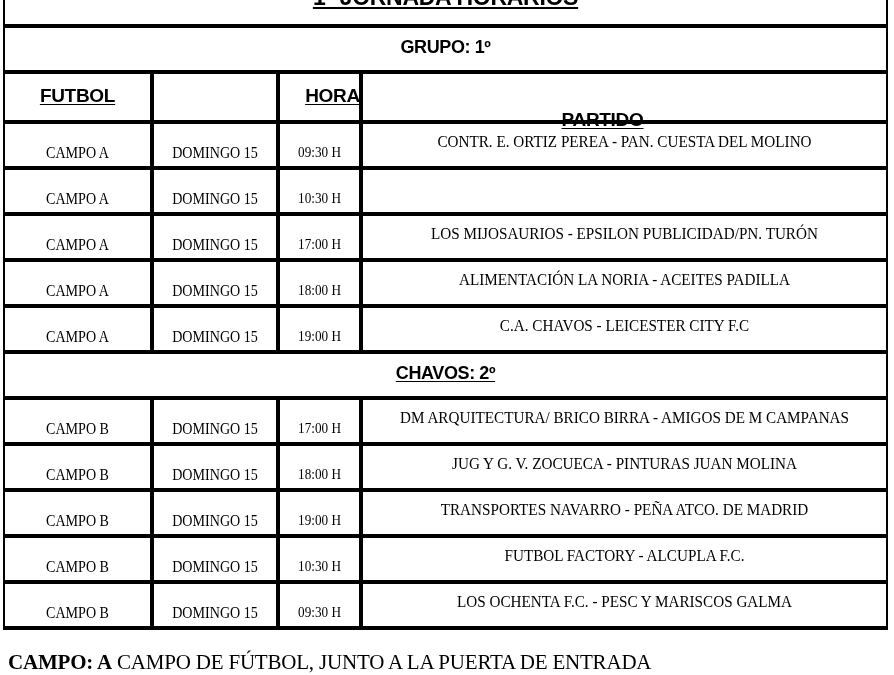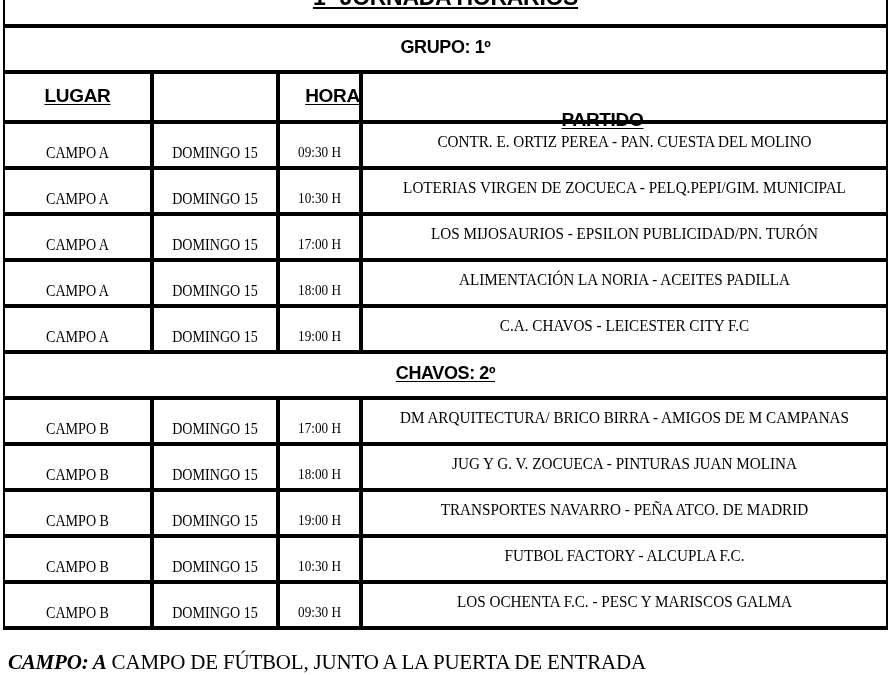--- a/index.html
+++ b/index.html
@@ -162,39 +162,38 @@
     left: 8px;
     top: 650px;
     width: 886px;
     white-space: nowrap;
     font-family: "Liberation Serif", "DejaVu Serif", serif;
     font-size: 21px;
     letter-spacing: -0.2px;
   }
   .footer .strong {
     font-weight: bold;
-    font-style: italic;
   }
 </style>
 </head>
 <body>
 
 <div id="sheet">
 
   <div class="title-row">
     <div class="title-text">1ª JORNADA HORARIOS</div>
   </div>
 
   <div id="table-body">
       <div class="band" style="top: 24px;">
         <div class="band-label">GRUPO: 1º</div>
       </div>
       <div class="hdr-row" style="top: 70px;">
         <div class="hdr-cell" style="left: 0px; width: 145px;">
-          <div class="lbl">LUGAR</div>
+          <div class="lbl">FUTBOL</div>
         </div>
         <div class="hdr-cell" style="left: 288px; width: 79px;">
           <div class="lbl">HORA</div>
         </div>
         <div class="hdr-cell" style="left: 336px; width: 523px; margin-top: 24px;">
           <div class="lbl">PARTIDO</div>
         </div>
         <div class="vrule" style="left: 145px;"></div>
         <div class="vrule" style="left: 271px;"></div>
         <div class="vrule" style="left: 354px;"></div>
@@ -218,23 +217,20 @@
       </div>
       <div class="data-row" style="top: 166px;">
         <div class="cell c-lugar" style="left: 0px; width: 145px;">
           <div class="txt">CAMPO A</div>
         </div>
         <div class="cell c-fecha" style="left: 149px; width: 122px;">
           <div class="txt">DOMINGO 15</div>
         </div>
         <div class="cell c-hora" style="left: 275px; width: 79px;">
           <div class="txt">10:30 H</div>
-        </div>
-        <div class="cell c-partido" style="left: 358px; width: 523px;">
-          <div class="txt">LOTERIAS VIRGEN DE ZOCUECA  -  PELQ.PEPI/GIM. MUNICIPAL</div>
         </div>
         <div class="vrule" style="left: 145px;"></div>
         <div class="vrule" style="left: 271px;"></div>
         <div class="vrule" style="left: 354px;"></div>
       </div>
       <div class="data-row" style="top: 212px;">
         <div class="cell c-lugar" style="left: 0px; width: 145px;">
           <div class="txt">CAMPO A</div>
         </div>
         <div class="cell c-fecha" style="left: 149px; width: 122px;">

